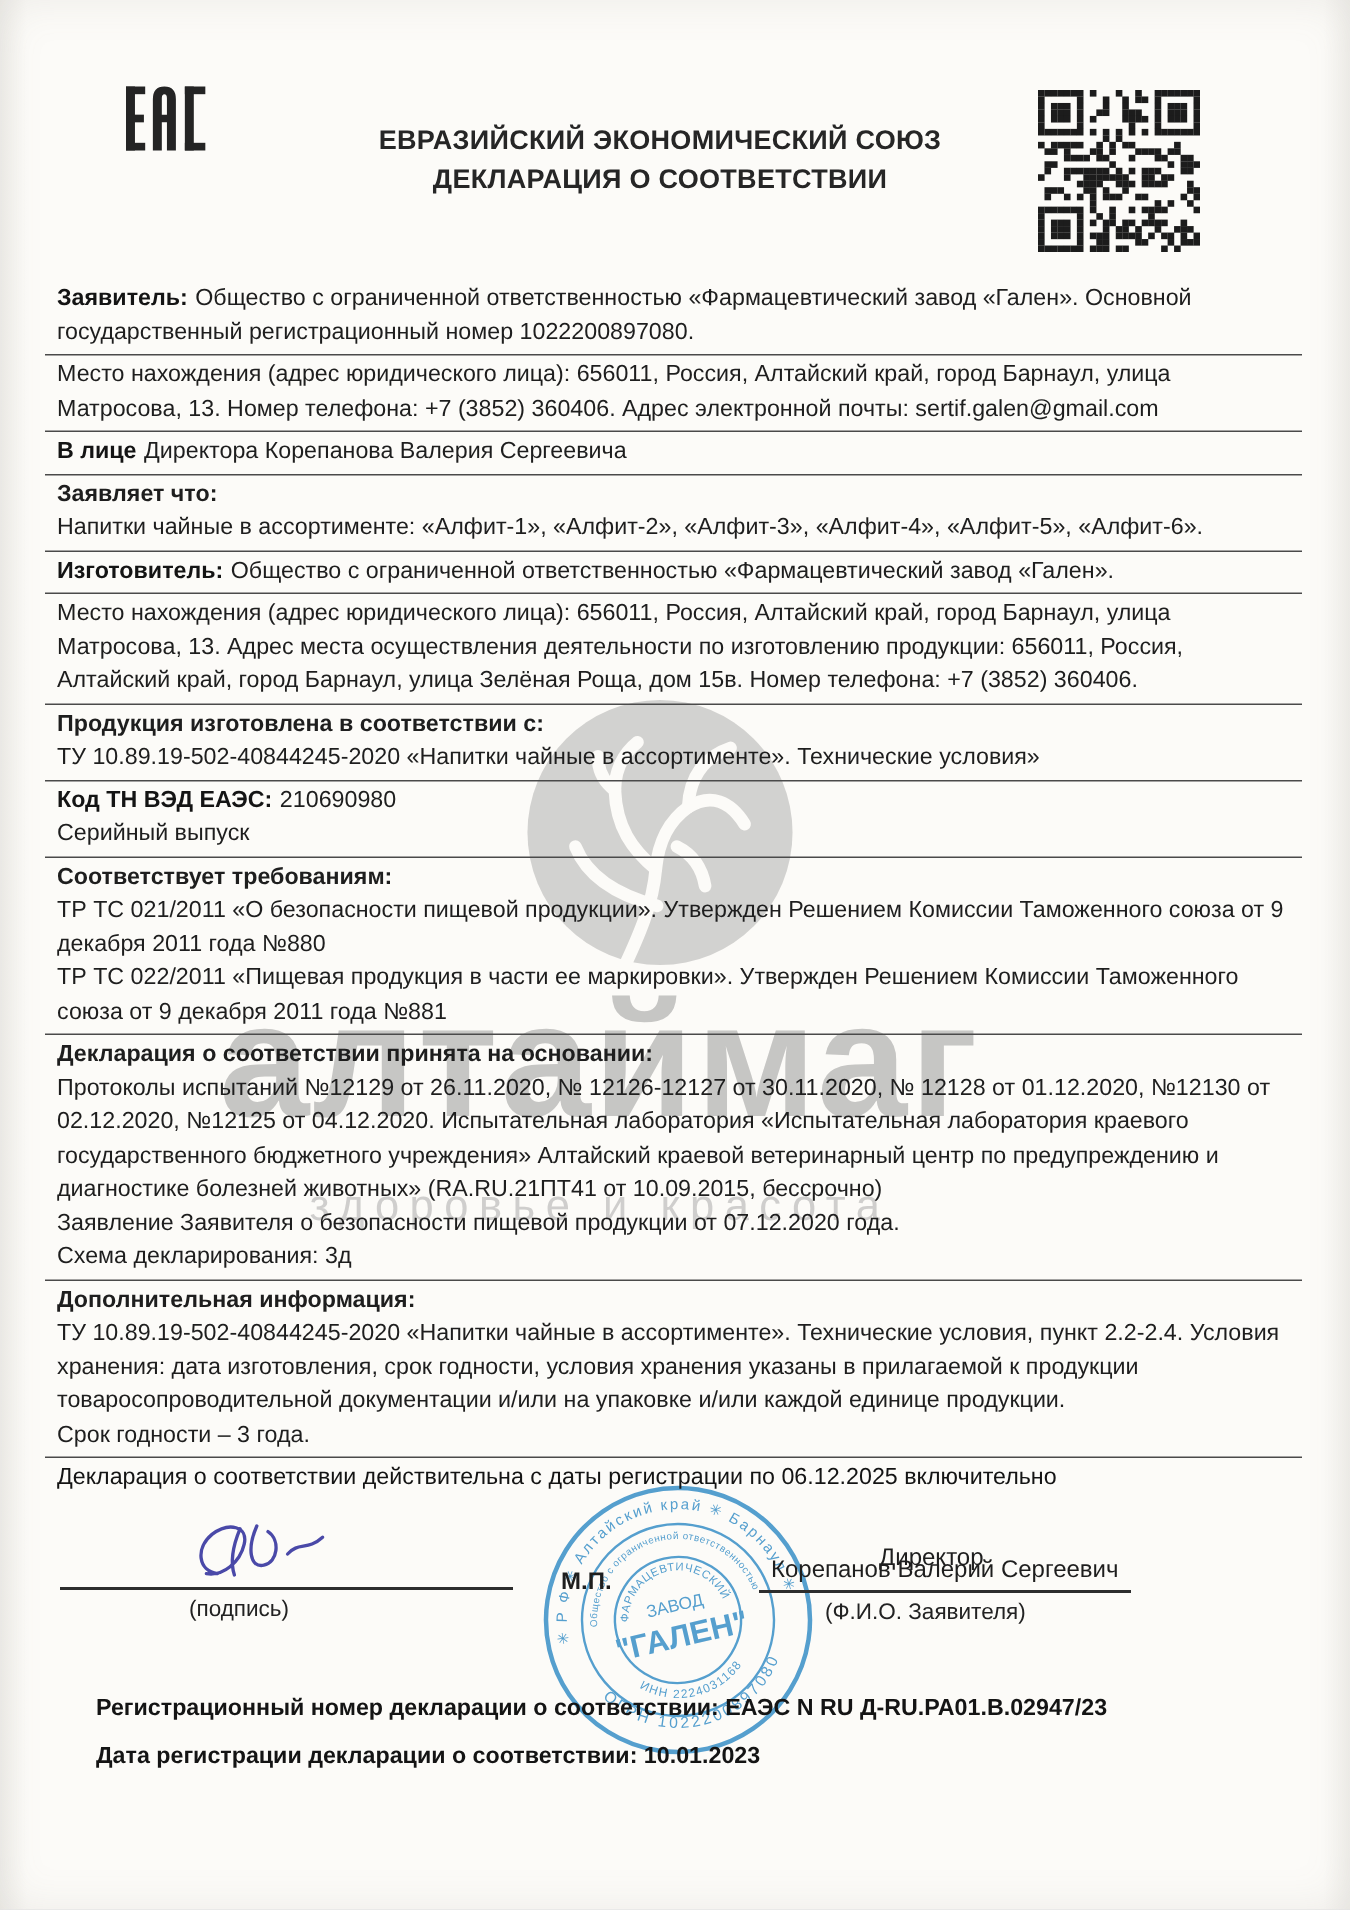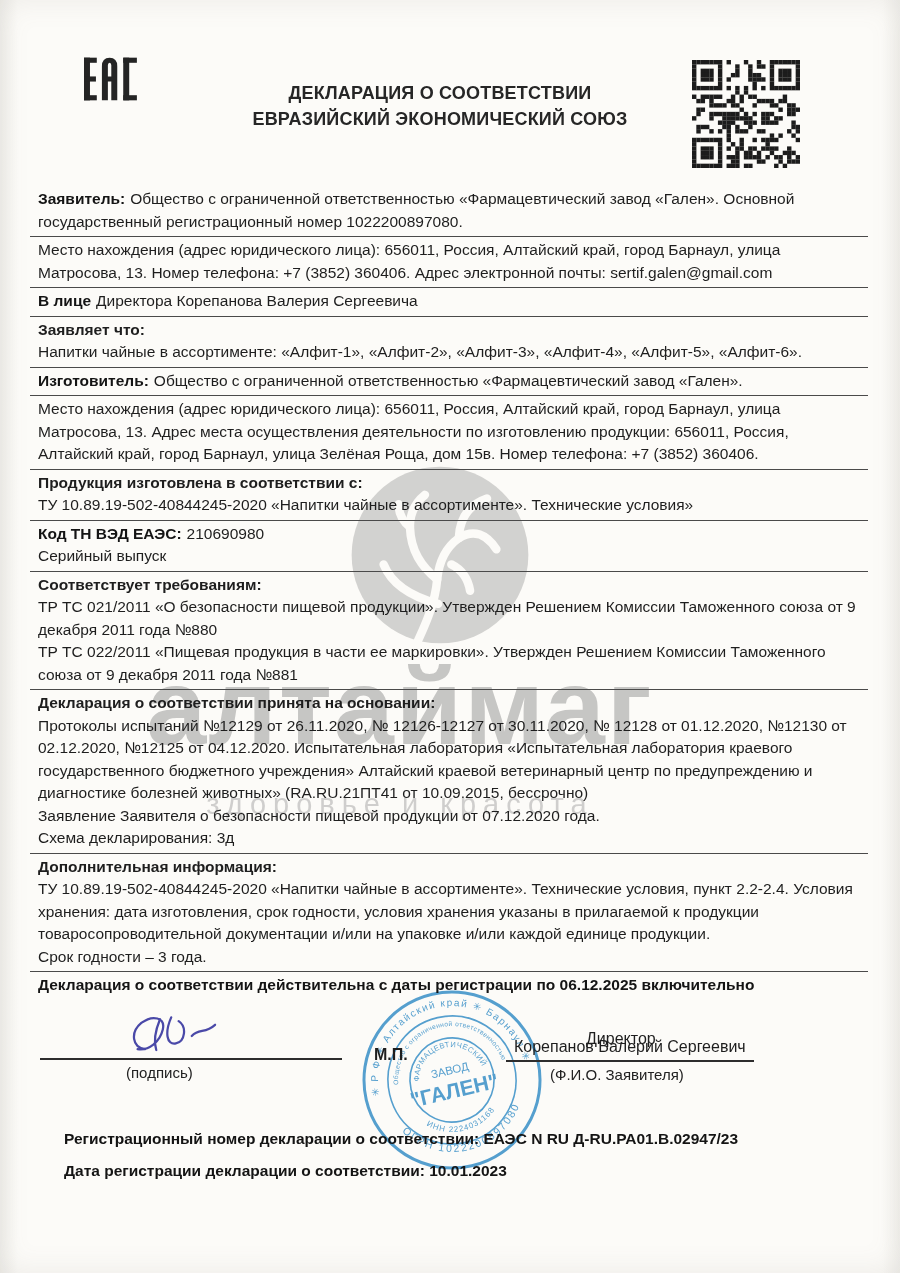--- a/index.html
+++ b/index.html
@@ -22,21 +22,21 @@
     font-size:29px;letter-spacing:7px;color:rgba(135,135,135,.38);}
   .stamp{position:absolute;left:352px;top:980px;width:200px;height:200px;z-index:0;
     transform:rotate(-13deg);opacity:.88;}
   .stamp text{font-family:"Liberation Sans",sans-serif;fill:#3f93c9;}
   
   .body{position:absolute;left:30px;top:186px;width:838px;z-index:1;font-size:15.5px;line-height:22.5px;}
   .sec{border-bottom:1.5px solid #4a4a4a;padding:2px 4px 3px 8px;}
   .sec.noline{border-bottom:none;}
   .sec p{margin:0;}
   b.lbl{margin-right:5px;color:#141414;}
-  .boldline{font-weight:bold;color:#141414;}
+  .boldline{font-weight:normal;color:#141414;}
   
   .sigzone{position:relative;height:112px;padding:0;}
   .sig-line{position:absolute;left:10px;top:58px;width:302px;border-top:2px solid #2d2d2d;}
   .sig-ink{position:absolute;left:88px;top:8px;width:140px;height:56px;}
   .sig-cap{position:absolute;left:96px;top:62px;font-size:15px;color:#222;}
   .mp{position:absolute;left:344px;top:44px;font-weight:bold;font-size:16px;}
   .dir{position:absolute;left:556px;top:28px;font-size:16px;}
   .fio{position:absolute;left:476px;top:36px;font-size:16px;border-bottom:2px solid #2d2d2d;padding:0 8px 2px 8px;}
   .fio-cap{position:absolute;left:520px;top:64px;font-size:15px;color:#222;}
   
@@ -91,22 +91,22 @@
       <rect x="0" y="22" width="14" height="6"></rect>
         <rect x="0" y="44" width="15" height="6"></rect>
       <path d="M21,50 V10 Q21,0 30,0 Q39,0 39,10 V50 H32 V28 H28 V50 Z M28,22 H32 V9 Q32,6 30,6 Q28,6 28,9 Z"></path>
       <rect x="46" y="0" width="7" height="50"></rect>
         <rect x="46" y="0" width="16" height="6"></rect>
       <rect x="46" y="44" width="16" height="6"></rect>
     </g>
   </svg>
 
   <div class="titles">
+    <div>ЕВРАЗИЙСКИЙ ЭКОНОМИЧЕСКИЙ СОЮЗ</div>
     <div>ДЕКЛАРАЦИЯ О СООТВЕТСТВИИ</div>
-    <div>ЕВРАЗИЙСКИЙ ЭКОНОМИЧЕСКИЙ СОЮЗ</div>
   </div>
 
   <svg class="qr" id="qr-grid" viewBox="0 0 25 25">
       <rect x="0" y="0" width="1.02" height="1.02" fill="#1c1c1c"></rect>
       <rect x="0" y="1" width="1.02" height="1.02" fill="#1c1c1c"></rect>
       <rect x="0" y="2" width="1.02" height="1.02" fill="#1c1c1c"></rect>
       <rect x="0" y="3" width="1.02" height="1.02" fill="#1c1c1c"></rect>
       <rect x="0" y="4" width="1.02" height="1.02" fill="#1c1c1c"></rect>
       <rect x="0" y="5" width="1.02" height="1.02" fill="#1c1c1c"></rect>
       <rect x="0" y="6" width="1.02" height="1.02" fill="#1c1c1c"></rect>

